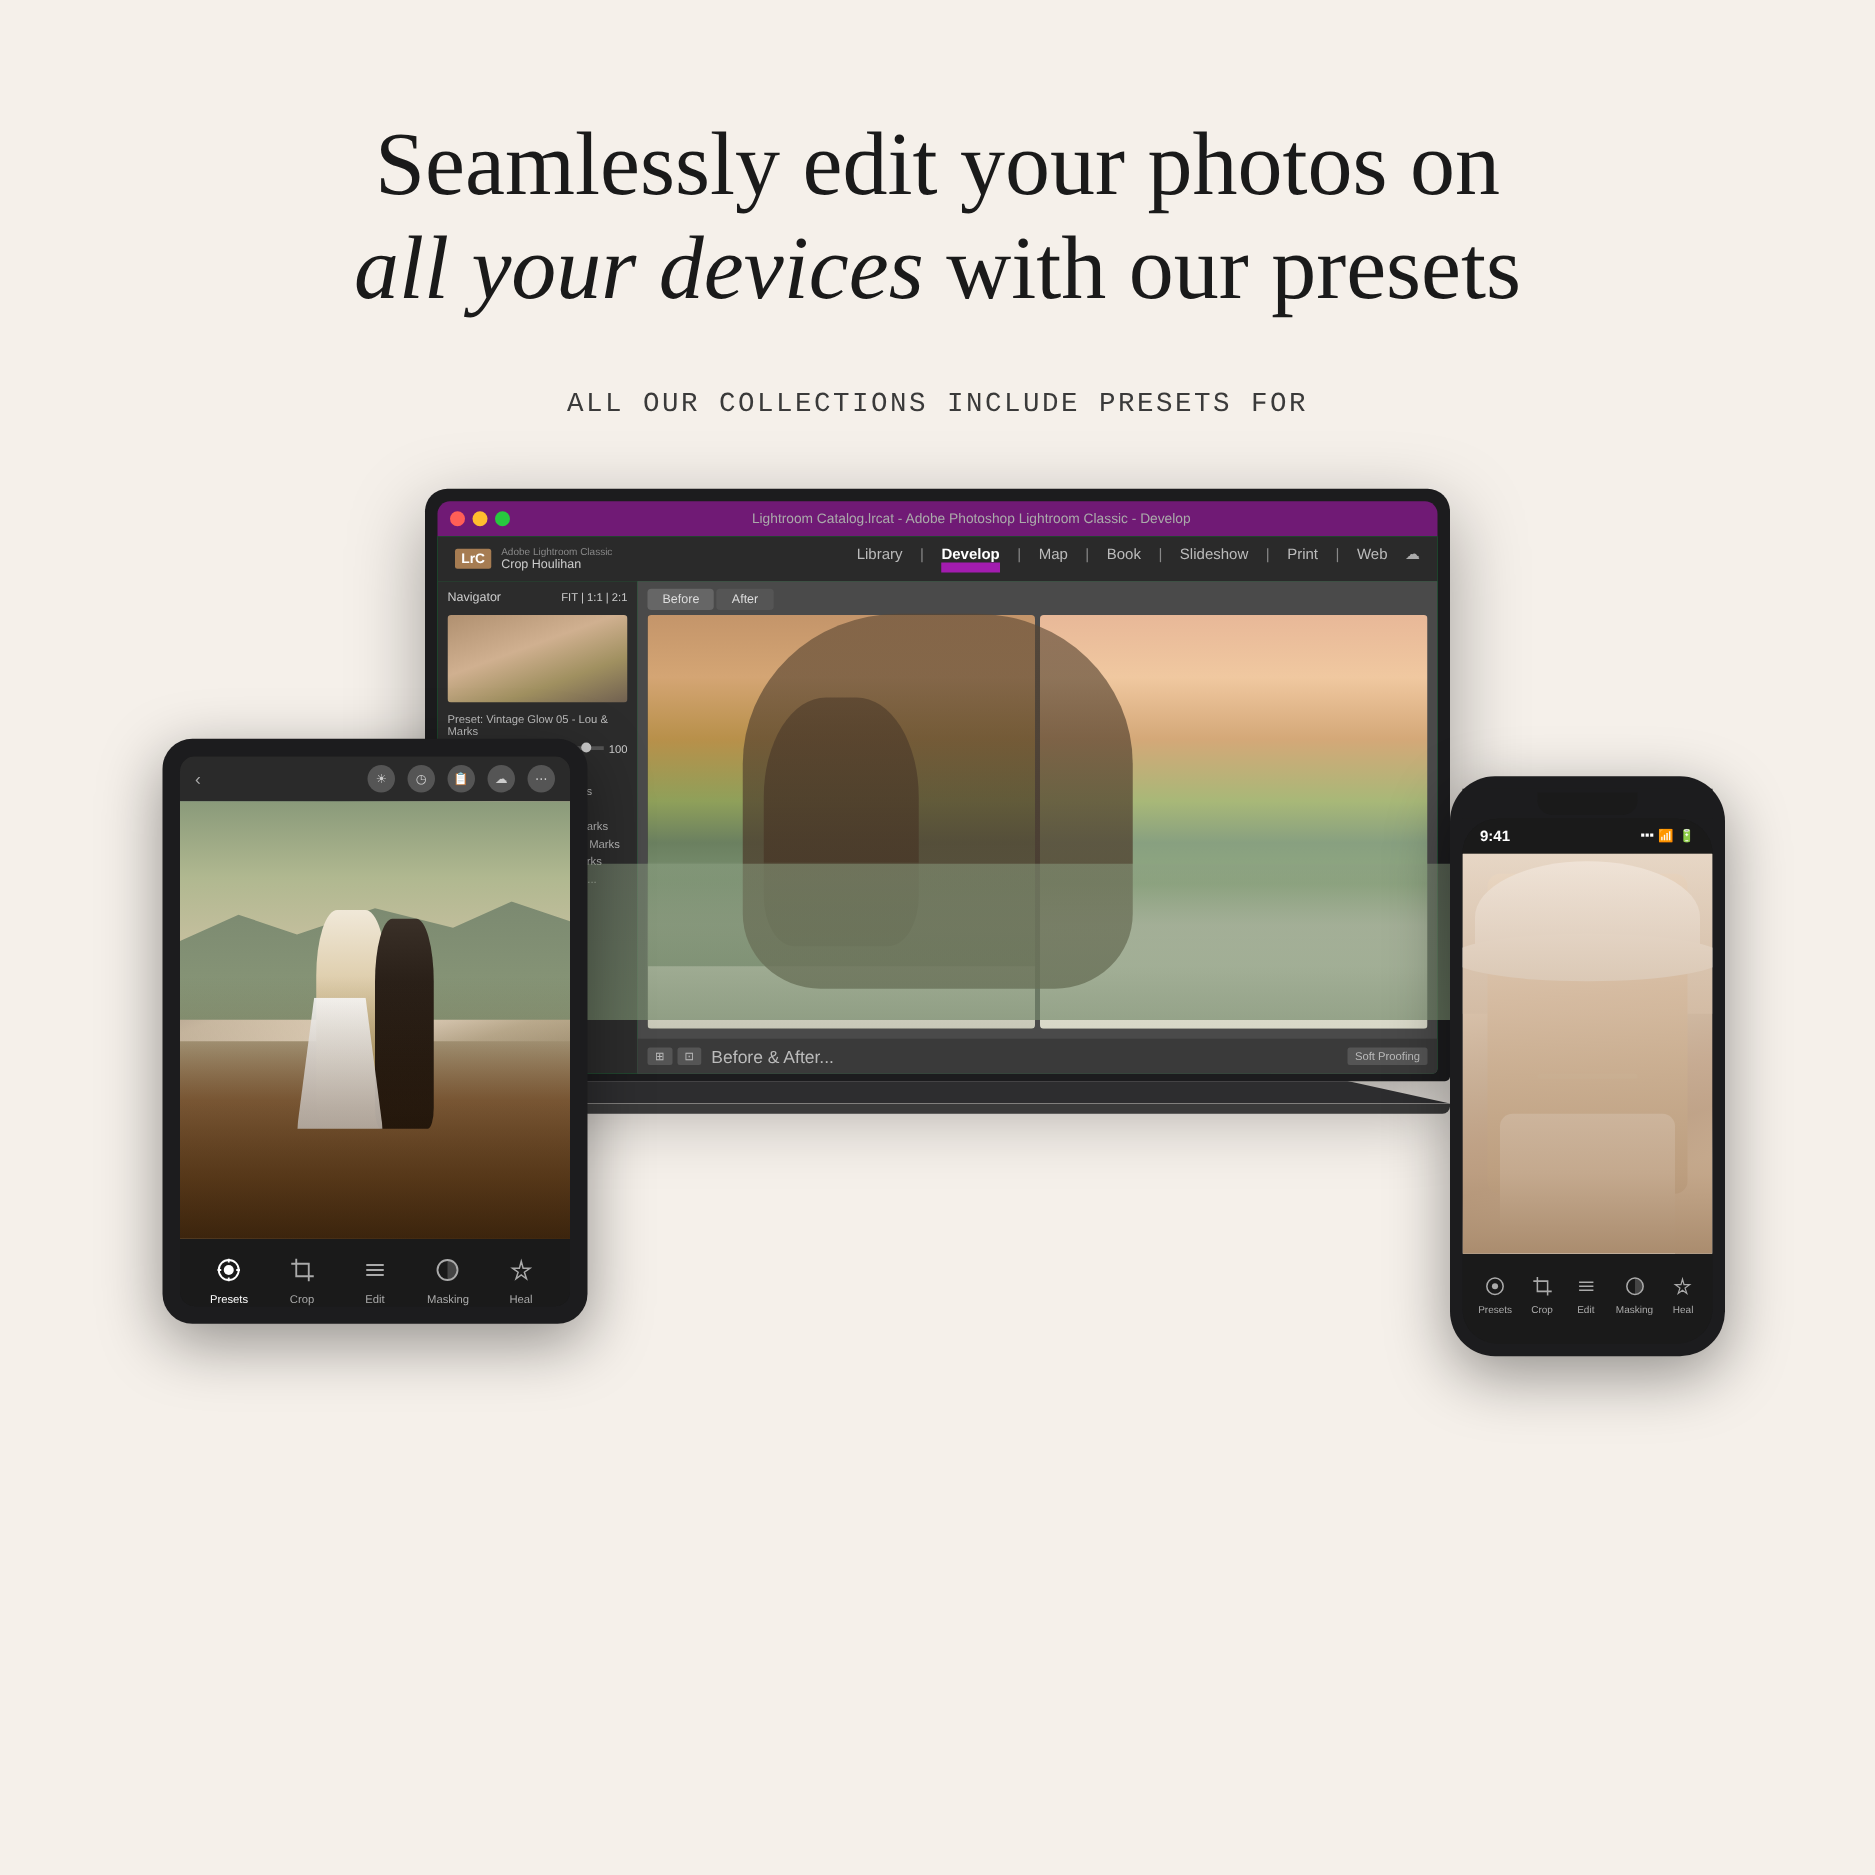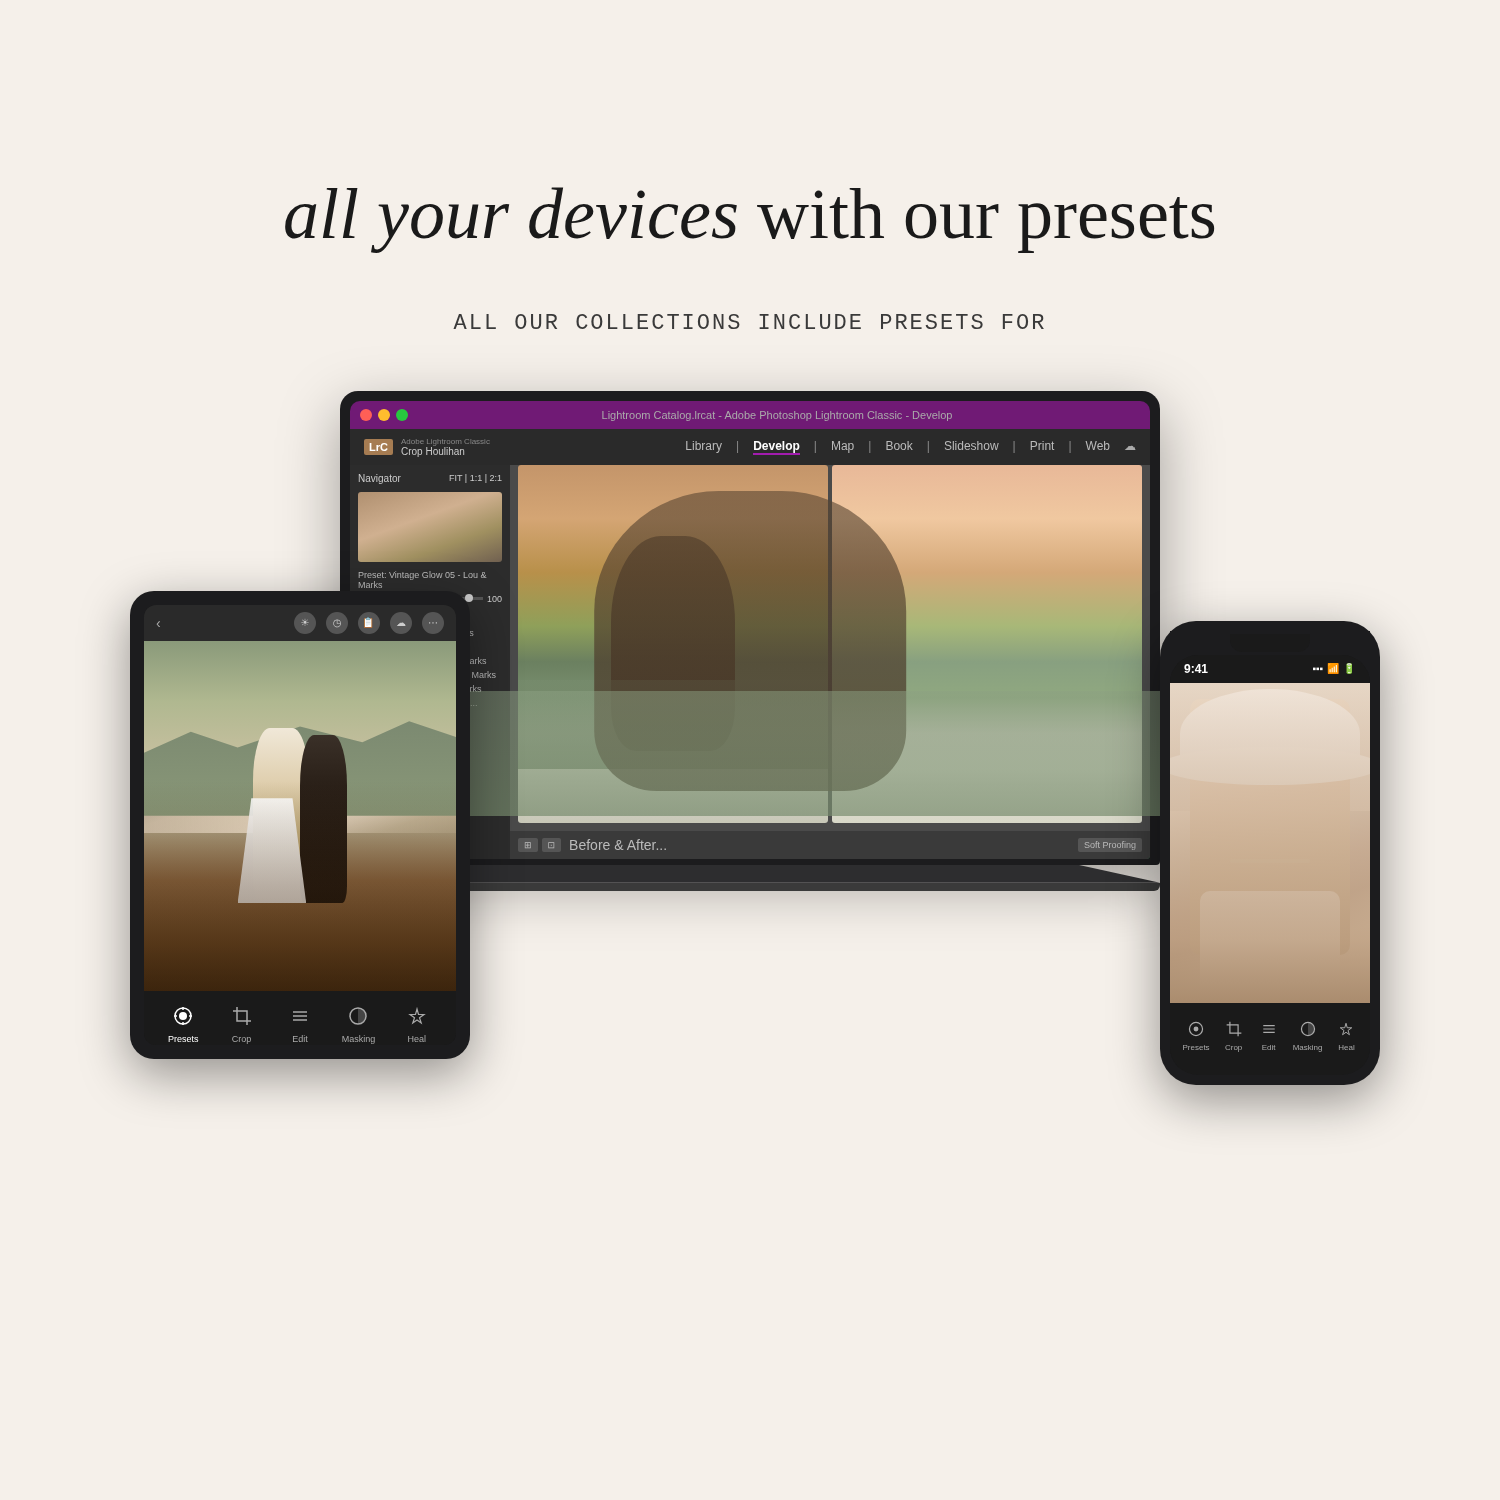--- a/index.html
+++ b/index.html
@@ -129,21 +129,21 @@
 
     .lr-nav {
       color: #ccc;
       font-family: Arial, sans-serif;
       font-size: 12px;
       display: flex;
       gap: 14px;
     }
 
     .lr-nav span { color: #bbb; }
-    .lr-nav span.active { color: white; font-weight: bold; border-bottom: 2px solid #a21caf; }
+    .lr-nav span.active { color: white; font-weight: bold; border-bottom: 8px solid #a21caf; }
 
     .lr-main {
       display: flex;
       flex: 1;
     }
 
     .lr-sidebar {
       width: 160px;
       background: #2c2c2c;
       padding: 8px;
@@ -526,21 +526,21 @@
       font-family: Arial, sans-serif;
     }
 
     
     svg { display: block; }
   </style>
 </head>
 <body>
 
 <h1 class="headline">
-  <br>
+  <span>Seamlessly edit your photos on</span><br>
   <em>all your devices</em><span> with our presets</span>
 </h1>
 
 <p class="subheadline">
   <span>ALL OUR COLLECTIONS INCLUDE PRESETS FOR</span><br>
 </p>
 
 <div class="devices-container">
 
   <div class="laptop">
@@ -601,20 +601,24 @@
               <li>Vacay Vibes - Lou &amp; Marks</li>
               <li>Vibes - Lou &amp; Marks</li>
               <li>Vibrant Blogger - Lou &amp; Marks</li>
               <li>Vibrant Christmas - Lou &amp; Marks</li>
               <li>Vibrant Spring - Lou &amp; Marks</li>
               <li>Vintage Film - Lou &amp; Mark...</li>
             </ul>
           </div>
 
           <div class="lr-content">
+            <div class="lr-before-after">
+              <div class="lr-ba-btn active">Before</div>
+              <div class="lr-ba-btn">After</div>
+            </div>
             <div class="lr-photos">
               <div class="lr-photo">
                 <div class="photo-sim-before">
 
                   <div style="position:absolute;bottom:20%;left:50%;transform:translateX(-50%);width:40%;height:60%;background:linear-gradient(180deg,rgba(80,60,40,0.7) 0%,rgba(60,45,30,0.9) 100%);border-radius:40% 40% 20% 20%;"></div>
                   <div style="position:absolute;bottom:15%;left:0;right:0;height:25%;background:linear-gradient(180deg,rgba(120,140,110,0.5),rgba(100,120,90,0.7));"></div>
                 </div>
               </div>
               <div class="lr-photo">
                 <div class="photo-sim-after">

